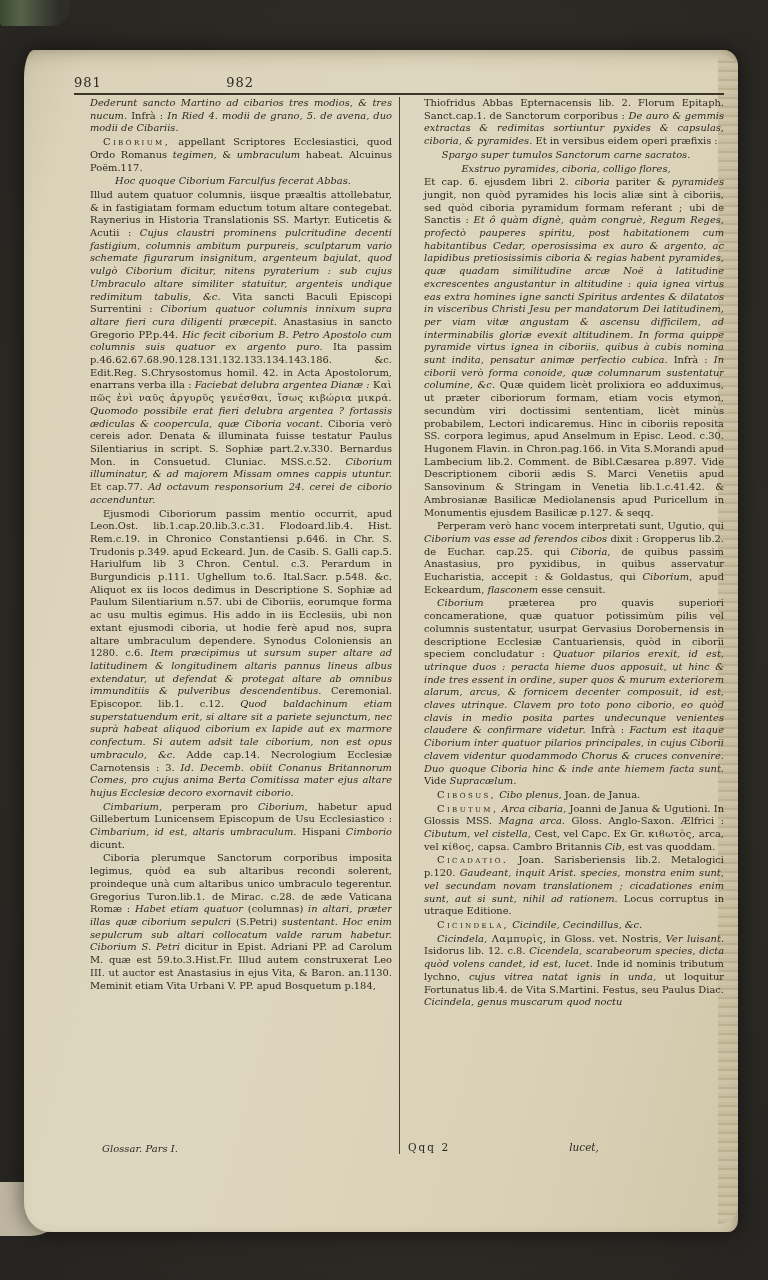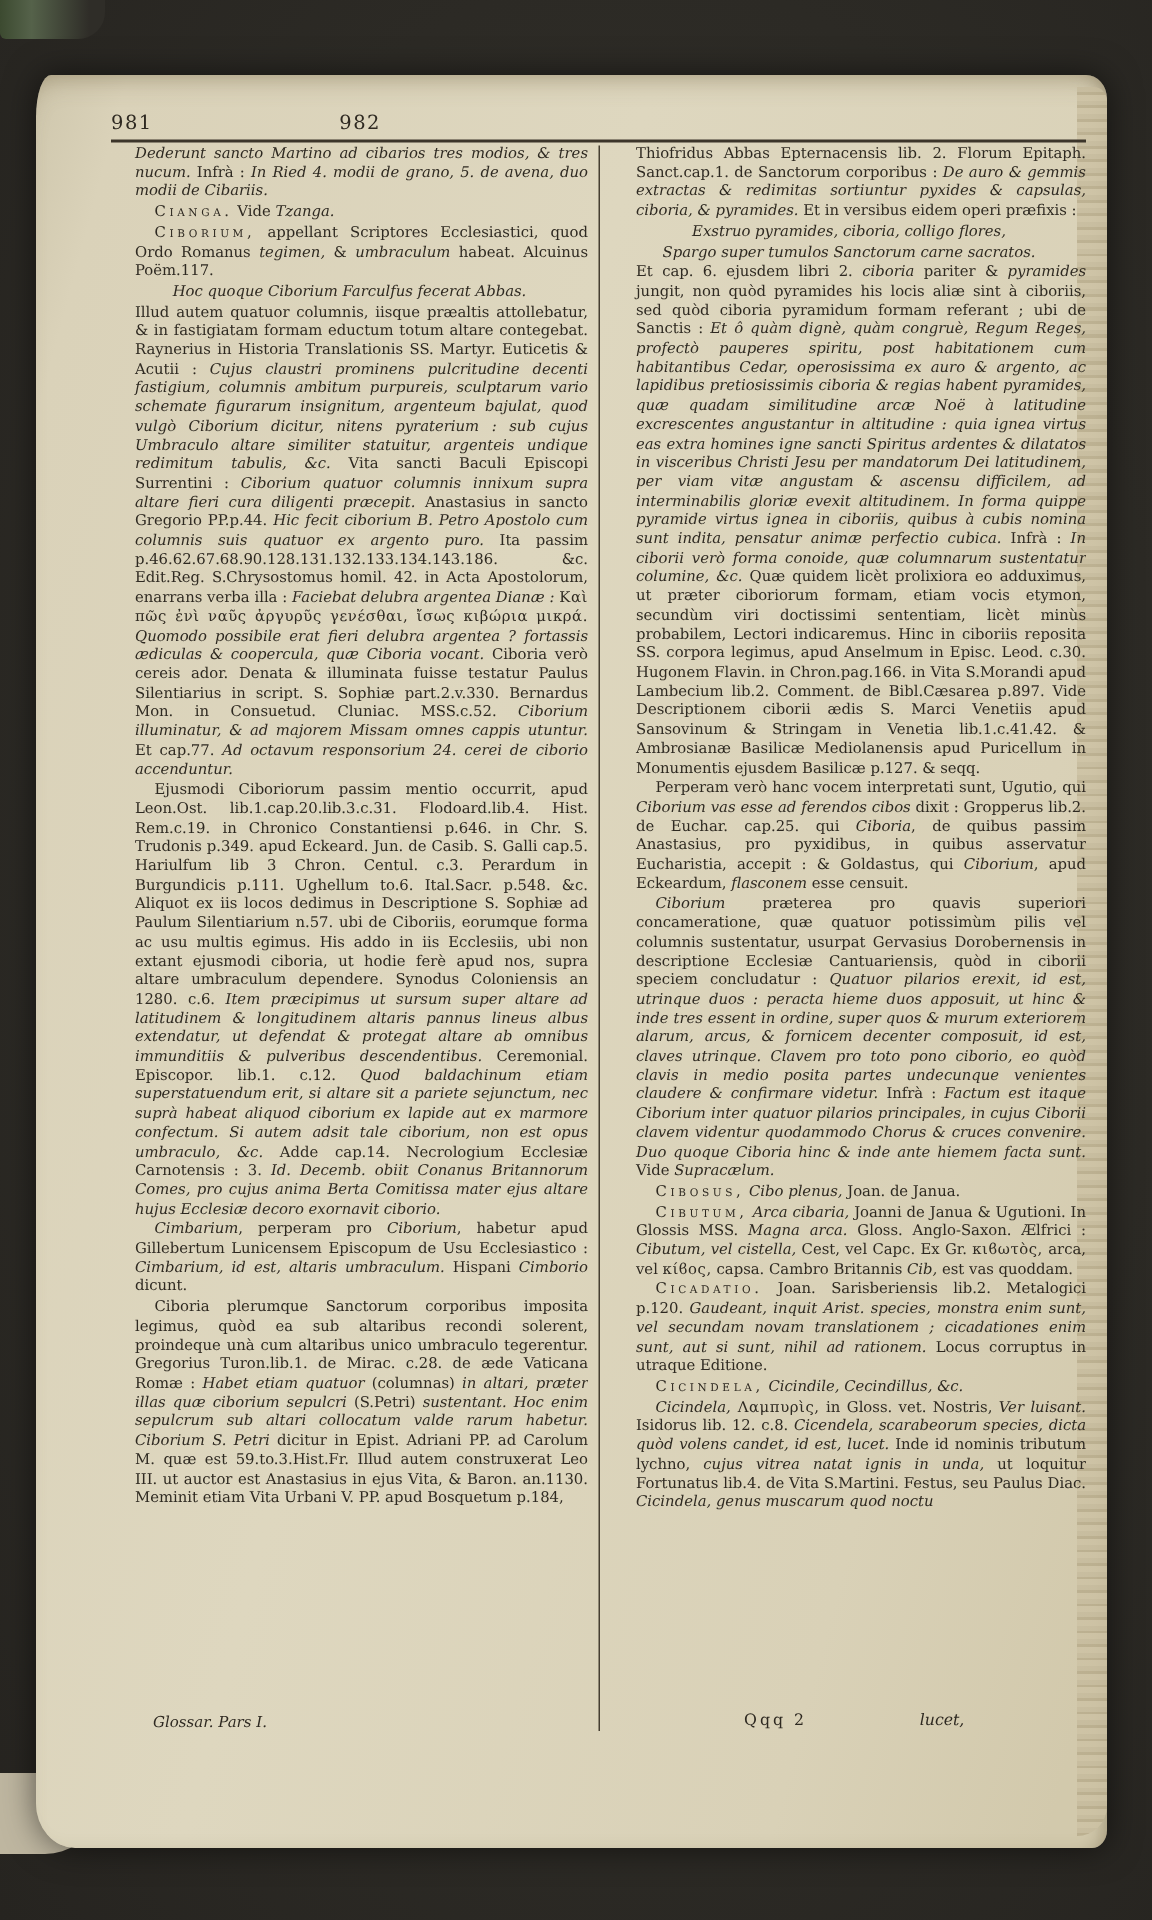--- a/index.html
+++ b/index.html
@@ -39,21 +39,21 @@
   .para{margin:0 0 1px 16px;}
   .para.indent{text-indent:13px;}
   .para.center{text-align:center;margin:1px 0;}
   .run-r{font-style:normal;}
   .run-i{font-style:italic;}
   .run-g{font-style:normal;letter-spacing:.4px;}
   .run-sc{font-variant:small-caps;letter-spacing:2.4px;}
   
   .foot-left{font-style:italic;font-size:10px;margin:4px 0 0 28px;}
   .foot-right{display:flex;font-size:10.5px;margin-top:2px;align-items:baseline;}
-  .sig-mark{margin-left:88px;letter-spacing:2px;text-align:center;}
+  .sig-mark{letter-spacing:2px;text-align:center;}
   .catchword{flex:1;text-align:center;font-style:italic;padding-right:6px;}
 </style>
 </head>
 <body>
 
 <div class="scan">
   <div class="binding-sliver"></div>
   <div class="page-corner-bl"></div>
 
   <div class="page">
@@ -65,36 +65,35 @@
         <span class="pno">981</span>
         <span class="pno right">982</span>
       </div>
       <hr class="rule">
 
       <div class="cols">
 
         <div class="col col-left">
           <div class="col-body">
               <p class="para"><span class="run-i">Dederunt sancto Martino ad cibarios tres modios, &amp; tres nucum.</span><span class="run-r"> Infrà : </span><span class="run-i">In Ried 4. modii de grano, 5. de avena, duo modii de Cibariis.</span></p>
-              <p class="para indent"><span class="run-sc">Cianga.</span><span class="run-r"> Vide </span><span class="run-i">Tzanga.</span></p>
               <p class="para indent"><span class="run-sc">Ciborium,</span><span class="run-r"> appellant Scriptores Ecclesiastici, quod Ordo Romanus </span><span class="run-i">tegimen,</span><span class="run-r"> &amp; </span><span class="run-i">umbraculum</span><span class="run-r"> habeat. Alcuinus Poëm.117.</span></p>
               <p class="para center"><span class="run-i">Hoc quoque Ciborium Farculfus fecerat Abbas.</span></p>
               <p class="para"><span class="run-r">Illud autem quatuor columnis, iisque præaltis attollebatur, &amp; in fastigiatam formam eductum totum altare contegebat. Raynerius in Historia Translationis SS. Martyr. Euticetis &amp; Acutii : </span><span class="run-i">Cujus claustri prominens pulcritudine decenti fastigium, columnis ambitum purpureis, sculptarum vario schemate figurarum insignitum, argenteum bajulat, quod vulgò Ciborium dicitur, nitens pyraterium : sub cujus Umbraculo altare similiter statuitur, argenteis undique redimitum tabulis, &amp;c.</span><span class="run-r"> Vita sancti Baculi Episcopi Surrentini : </span><span class="run-i">Ciborium quatuor columnis innixum supra altare fieri cura diligenti præcepit.</span><span class="run-r"> Anastasius in sancto Gregorio PP.p.44. </span><span class="run-i">Hic fecit ciborium B. Petro Apostolo cum columnis suis quatuor ex argento puro.</span><span class="run-r"> Ita passim p.46.62.67.68.90.128.131.132.133.134.143.186. &amp;c. Edit.Reg. S.Chrysostomus homil. 42. in Acta Apostolorum, enarrans verba illa : </span><span class="run-i">Faciebat delubra argentea Dianæ : </span><span class="run-g">Καὶ πῶς ἐνὶ ναῦς ἀργυρῦς γενέσθαι, ἴσως κιβώρια μικρά.</span><span class="run-i"> Quomodo possibile erat fieri delubra argentea ? fortassis ædiculas &amp; coopercula, quæ Ciboria vocant.</span><span class="run-r"> Ciboria verò cereis ador. Denata &amp; illuminata fuisse testatur Paulus Silentiarius in script. S. Sophiæ part.2.v.330. Bernardus Mon. in Consuetud. Cluniac. MSS.c.52. </span><span class="run-i">Ciborium illuminatur, &amp; ad majorem Missam omnes cappis utuntur.</span><span class="run-r"> Et cap.77. </span><span class="run-i">Ad octavum responsorium 24. cerei de ciborio accenduntur.</span></p>
               <p class="para indent"><span class="run-r">Ejusmodi Ciboriorum passim mentio occurrit, apud Leon.Ost. lib.1.cap.20.lib.3.c.31. Flodoard.lib.4. Hist. Rem.c.19. in Chronico Constantiensi p.646. in Chr. S. Trudonis p.349. apud Eckeard. Jun. de Casib. S. Galli cap.5. Hariulfum lib 3 Chron. Centul. c.3. Perardum in Burgundicis p.111. Ughellum to.6. Ital.Sacr. p.548. &amp;c. Aliquot ex iis locos dedimus in Descriptione S. Sophiæ ad Paulum Silentiarium n.57. ubi de Ciboriis, eorumque forma ac usu multis egimus. His addo in iis Ecclesiis, ubi non extant ejusmodi ciboria, ut hodie ferè apud nos, supra altare umbraculum dependere. Synodus Coloniensis an 1280. c.6. </span><span class="run-i">Item præcipimus ut sursum super altare ad latitudinem &amp; longitudinem altaris pannus lineus albus extendatur, ut defendat &amp; protegat altare ab omnibus immunditiis &amp; pulveribus descendentibus.</span><span class="run-r"> Ceremonial. Episcopor. lib.1. c.12. </span><span class="run-i">Quod baldachinum etiam superstatuendum erit, si altare sit a pariete sejunctum, nec suprà habeat aliquod ciborium ex lapide aut ex marmore confectum. Si autem adsit tale ciborium, non est opus umbraculo, &amp;c.</span><span class="run-r"> Adde cap.14. Necrologium Ecclesiæ Carnotensis : 3. </span><span class="run-i">Id. Decemb. obiit Conanus Britannorum Comes, pro cujus anima Berta Comitissa mater ejus altare hujus Ecclesiæ decoro exornavit ciborio.</span></p>
               <p class="para indent"><span class="run-i">Cimbarium</span><span class="run-r">, perperam pro </span><span class="run-i">Ciborium</span><span class="run-r">, habetur apud Gillebertum Lunicensem Episcopum de Usu Ecclesiastico : </span><span class="run-i">Cimbarium, id est, altaris umbraculum.</span><span class="run-r"> Hispani </span><span class="run-i">Cimborio</span><span class="run-r"> dicunt.</span></p>
               <p class="para indent"><span class="run-r">Ciboria plerumque Sanctorum corporibus imposita legimus, quòd ea sub altaribus recondi solerent, proindeque unà cum altaribus unico umbraculo tegerentur. Gregorius Turon.lib.1. de Mirac. c.28. de æde Vaticana Romæ : </span><span class="run-i">Habet etiam quatuor </span><span class="run-r">(columnas)</span><span class="run-i"> in altari, præter illas quæ ciborium sepulcri </span><span class="run-r">(S.Petri)</span><span class="run-i"> sustentant. Hoc enim sepulcrum sub altari collocatum valde rarum habetur. Ciborium S. Petri</span><span class="run-r"> dicitur in Epist. Adriani PP. ad Carolum M. quæ est 59.to.3.Hist.Fr. Illud autem construxerat Leo III. ut auctor est Anastasius in ejus Vita, &amp; Baron. an.1130. Meminit etiam Vita Urbani V. PP. apud Bosquetum p.184,</span></p>
             </div>
           <div class="foot-left">Glossar. Pars I.</div>
         </div>
 
         <div class="col col-right">
           <div class="col-body">
               <p class="para"><span class="run-r">Thiofridus Abbas Epternacensis lib. 2. Florum Epitaph. Sanct.cap.1. de Sanctorum corporibus : </span><span class="run-i">De auro &amp; gemmis extractas &amp; redimitas sortiuntur pyxides &amp; capsulas, ciboria, &amp; pyramides.</span><span class="run-r"> Et in versibus eidem operi præfixis :</span></p>
+              <p class="para center"><span class="run-i">Spargo super tumulos Sanctorum carne sacratos.</span></p>
               <p class="para center"><span class="run-i">Exstruo pyramides, ciboria, colligo flores,</span></p>
-              <p class="para center"><span class="run-i">Spargo super tumulos Sanctorum carne sacratos.</span></p>
               <p class="para"><span class="run-r">Et cap. 6. ejusdem libri 2. </span><span class="run-i">ciboria</span><span class="run-r"> pariter &amp; </span><span class="run-i">pyramides</span><span class="run-r"> jungit, non quòd pyramides his locis aliæ sint à ciboriis, sed quòd ciboria pyramidum formam referant ; ubi de Sanctis : </span><span class="run-i">Et ô quàm dignè, quàm congruè, Regum Reges, profectò pauperes spiritu, post habitationem cum habitantibus Cedar, operosissima ex auro &amp; argento, ac lapidibus pretiosissimis ciboria &amp; regias habent pyramides, quæ quadam similitudine arcæ Noë à latitudine excrescentes angustantur in altitudine : quia ignea virtus eas extra homines igne sancti Spiritus ardentes &amp; dilatatos in visceribus Christi Jesu per mandatorum Dei latitudinem, per viam vitæ angustam &amp; ascensu difficilem, ad interminabilis gloriæ evexit altitudinem. In forma quippe pyramide virtus ignea in ciboriis, quibus à cubis nomina sunt indita, pensatur animæ perfectio cubica.</span><span class="run-r"> Infrà : </span><span class="run-i">In ciborii verò forma conoide, quæ columnarum sustentatur columine, &amp;c.</span><span class="run-r"> Quæ quidem licèt prolixiora eo adduximus, ut præter ciboriorum formam, etiam vocis etymon, secundùm viri doctissimi sententiam, licèt minùs probabilem, Lectori indicaremus. Hinc in ciboriis reposita SS. corpora legimus, apud Anselmum in Episc. Leod. c.30. Hugonem Flavin. in Chron.pag.166. in Vita S.Morandi apud Lambecium lib.2. Comment. de Bibl.Cæsarea p.897. Vide Descriptionem ciborii ædis S. Marci Venetiis apud Sansovinum &amp; Stringam in Venetia lib.1.c.41.42. &amp; Ambrosianæ Basilicæ Mediolanensis apud Puricellum in Monumentis ejusdem Basilicæ p.127. &amp; seqq.</span></p>
               <p class="para indent"><span class="run-r">Perperam verò hanc vocem interpretati sunt, Ugutio, qui </span><span class="run-i">Ciborium vas esse ad ferendos cibos</span><span class="run-r"> dixit : Gropperus lib.2. de Euchar. cap.25. qui </span><span class="run-i">Ciboria</span><span class="run-r">, de quibus passim Anastasius, pro pyxidibus, in quibus asservatur Eucharistia, accepit : &amp; Goldastus, qui </span><span class="run-i">Ciborium</span><span class="run-r">, apud Eckeardum, </span><span class="run-i">flasconem</span><span class="run-r"> esse censuit.</span></p>
               <p class="para indent"><span class="run-i">Ciborium</span><span class="run-r"> præterea pro quavis superiori concameratione, quæ quatuor potissimùm pilis vel columnis sustentatur, usurpat Gervasius Dorobernensis in descriptione Ecclesiæ Cantuariensis, quòd in ciborii speciem concludatur : </span><span class="run-i">Quatuor pilarios erexit, id est, utrinque duos : peracta hieme duos apposuit, ut hinc &amp; inde tres essent in ordine, super quos &amp; murum exteriorem alarum, arcus, &amp; fornicem decenter composuit, id est, claves utrinque. Clavem pro toto pono ciborio, eo quòd clavis in medio posita partes undecunque venientes claudere &amp; confirmare videtur.</span><span class="run-r"> Infrà : </span><span class="run-i">Factum est itaque Ciborium inter quatuor pilarios principales, in cujus Ciborii clavem videntur quodammodo Chorus &amp; cruces convenire. Duo quoque Ciboria hinc &amp; inde ante hiemem facta sunt.</span><span class="run-r"> Vide </span><span class="run-i">Supracælum.</span></p>
               <p class="para indent"><span class="run-sc">Cibosus,</span><span class="run-i"> Cibo plenus,</span><span class="run-r"> Joan. de Janua.</span></p>
               <p class="para indent"><span class="run-sc">Cibutum,</span><span class="run-i"> Arca cibaria,</span><span class="run-r"> Joanni de Janua &amp; Ugutioni. In Glossis MSS. </span><span class="run-i">Magna arca.</span><span class="run-r"> Gloss. Anglo-Saxon. Ælfrici : </span><span class="run-i">Cibutum, vel cistella,</span><span class="run-r"> Cest, vel Capc. Ex Gr. </span><span class="run-g">κιϐωτὸς,</span><span class="run-r"> arca, vel </span><span class="run-g">κίϐος,</span><span class="run-r"> capsa. Cambro Britannis </span><span class="run-i">Cib,</span><span class="run-r"> est vas quoddam.</span></p>
               <p class="para indent"><span class="run-sc">Cicadatio.</span><span class="run-r"> Joan. Sarisberiensis lib.2. Metalogici p.120. </span><span class="run-i">Gaudeant, inquit Arist. species, monstra enim sunt, vel secundam novam translationem ; cicadationes enim sunt, aut si sunt, nihil ad rationem.</span><span class="run-r"> Locus corruptus in utraque Editione.</span></p>
               <p class="para indent"><span class="run-sc">Cicindela,</span><span class="run-i"> Cicindile, Cecindillus, &amp;c.</span></p>
               <p class="para indent"><span class="run-i">Cicindela,</span><span class="run-g"> Λαμπυρὶς,</span><span class="run-r"> in Gloss. vet. Nostris, </span><span class="run-i">Ver luisant.</span><span class="run-r"> Isidorus lib. 12. c.8. </span><span class="run-i">Cicendela, scarabeorum species, dicta quòd volens candet, id est, lucet.</span><span class="run-r"> Inde id nominis tributum lychno, </span><span class="run-i">cujus vitrea natat ignis in unda,</span><span class="run-r"> ut loquitur Fortunatus lib.4. de Vita S.Martini. Festus, seu Paulus Diac. </span><span class="run-i">Cicindela, genus muscarum quod noctu</span></p>
             </div>
           <div class="foot-right">

